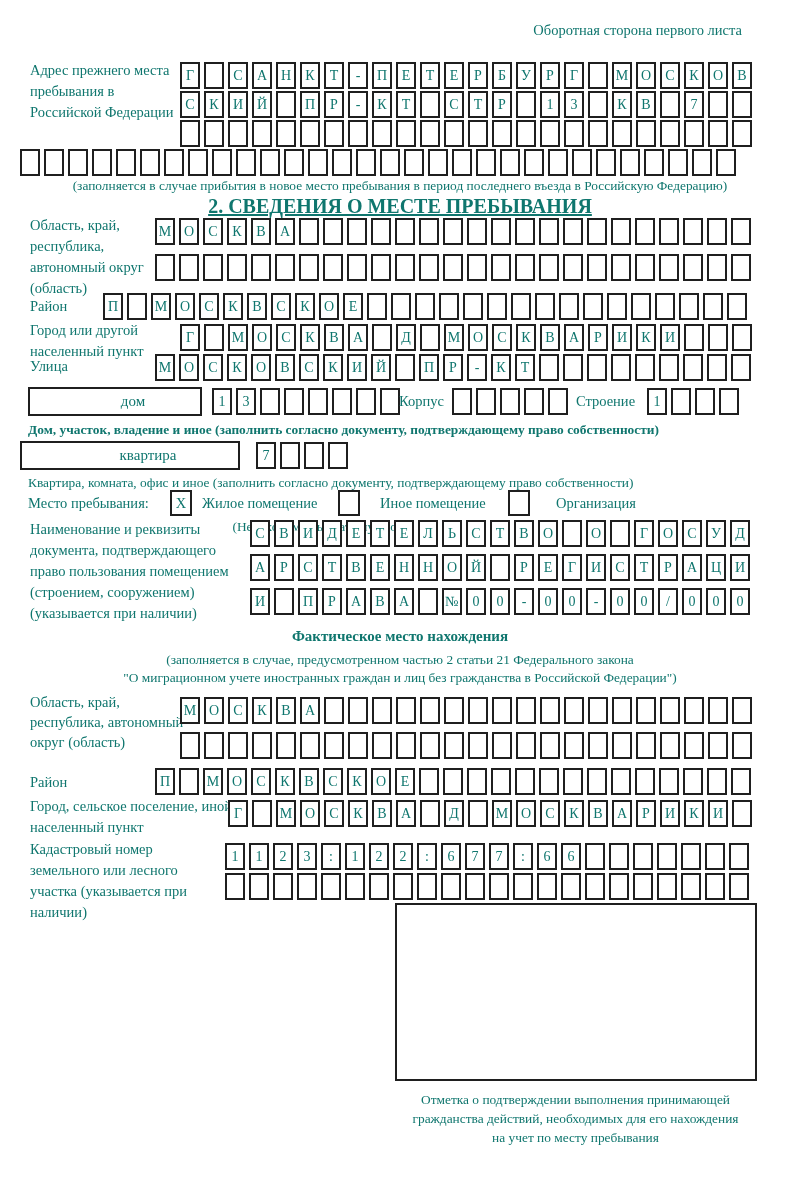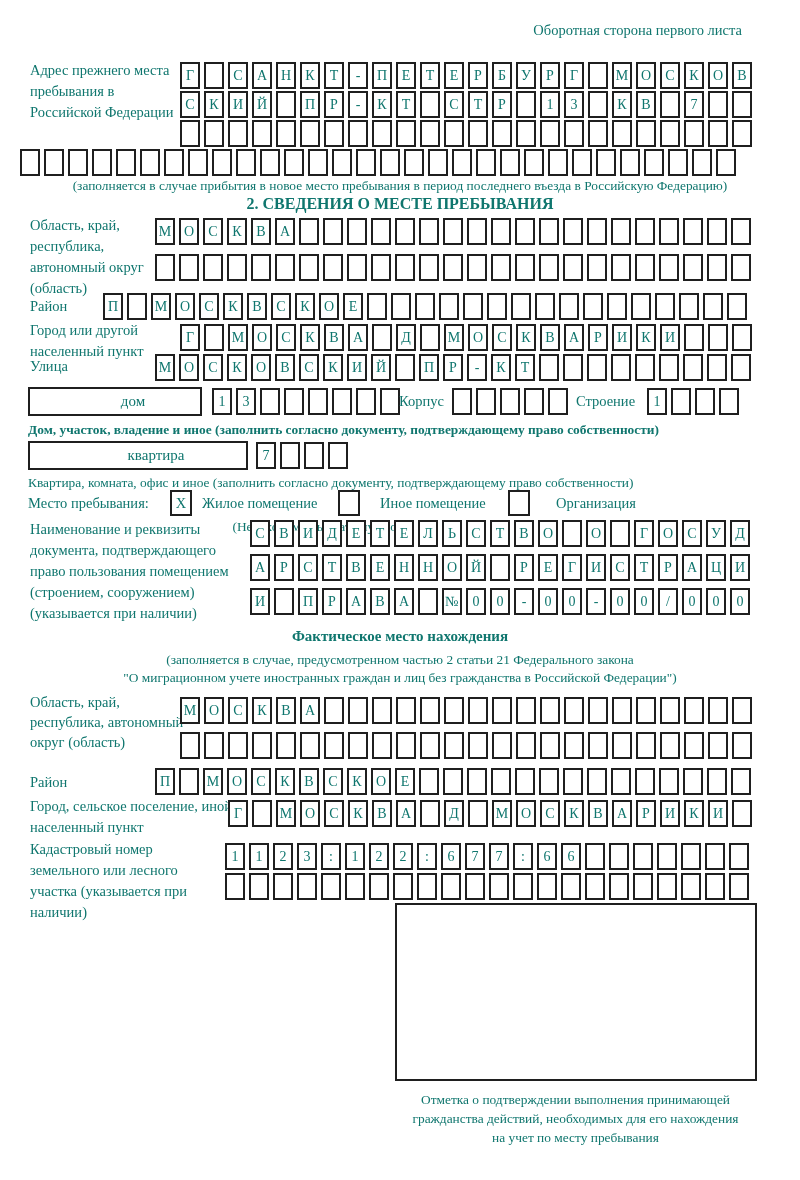--- a/index.html
+++ b/index.html
@@ -133,21 +133,21 @@
       <span class="cell"></span>
       <span class="cell"></span>
       <span class="cell"></span>
       <span class="cell"></span>
       <span class="cell"></span>
       <span class="cell"></span>
       <span class="cell"></span>
     </div>
   <div class="abs note center" style="top:177px;left:0;width:800px;">(заполняется в случае прибытия в новое место пребывания в период последнего въезда в Российскую Федерацию)</div>
 
-  <div class="abs bold center" style="top:195px;left:0;width:800px;font-size:16px;">2. СВЕДЕНИЯ О МЕСТЕ ПРЕБЫВАНИЯ</div>
+  <div class="abs bold center" style="top:195px;left:0;width:800px;font-size:20px;text-decoration:underline;">2. СВЕДЕНИЯ О МЕСТЕ ПРЕБЫВАНИЯ</div>
 
   <div class="abs lbl" style="top:215px;left:30px;width:125px;">Область, край, республика, автономный округ (область)</div>
   <div class="cells" style="top:218px;left:155px;">
       <span class="cell">М</span>
       <span class="cell">О</span>
       <span class="cell">С</span>
       <span class="cell">К</span>
       <span class="cell">В</span>
       <span class="cell">А</span>
       <span class="cell"></span>
@@ -307,21 +307,21 @@
     </div>
   <div class="abs lbl" style="top:391px;left:576px;">Строение</div>
   <div class="cells" style="top:388px;left:647px;">
       <span class="cell">1</span>
       <span class="cell"></span>
       <span class="cell"></span>
       <span class="cell"></span>
     </div>
   <div class="abs note" style="top:421px;left:28px;font-weight:bold;">Дом, участок, владение и иное (заполнить согласно документу, подтверждающему право собственности)</div>
 
-  <div class="abs boxfield" style="top:441px;left:28px;width:220px;height:29px;">квартира</div>
+  <div class="abs boxfield" style="top:441px;left:20px;width:220px;height:29px;">квартира</div>
   <div class="cells" style="top:442px;left:256px;">
       <span class="cell">7</span>
       <span class="cell"></span>
       <span class="cell"></span>
       <span class="cell"></span>
     </div>
   <div class="abs note" style="top:474px;left:28px;">Квартира, комната, офис и иное (заполнить согласно документу, подтверждающему право собственности)</div>
 
   <div class="abs lbl" style="top:493px;left:28px;">Место пребывания:</div>
   <div class="abs checkbox" style="top:490px;left:170px;">X</div>

